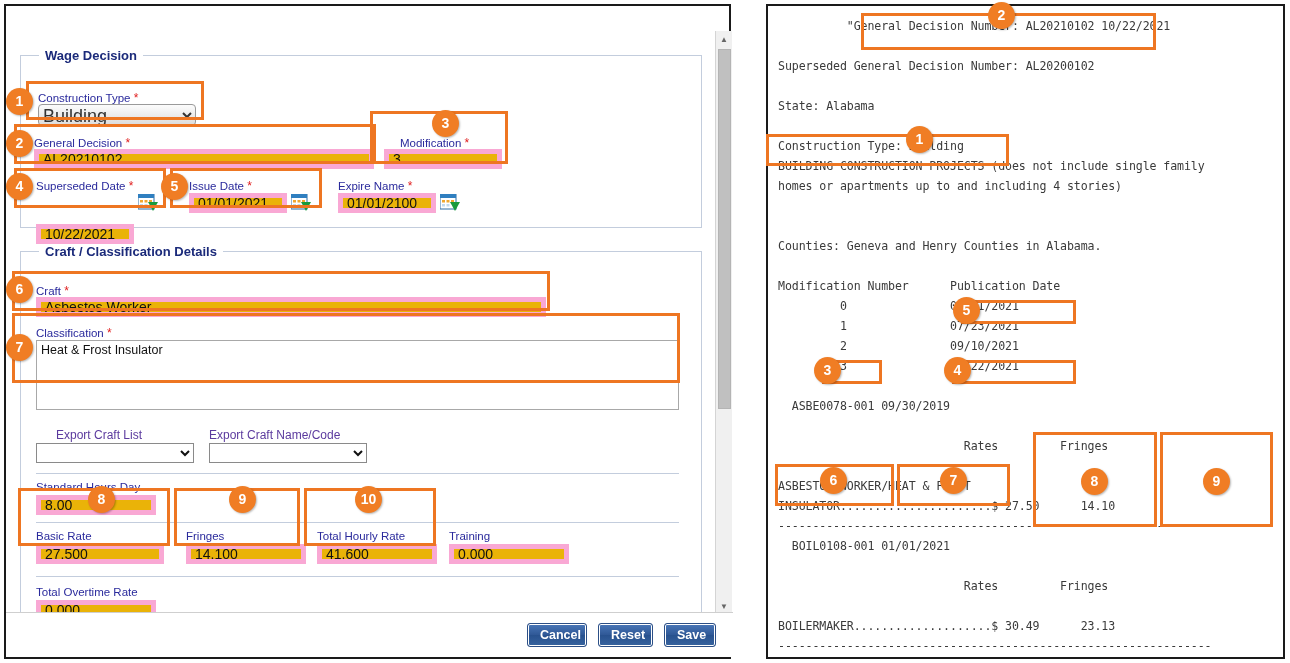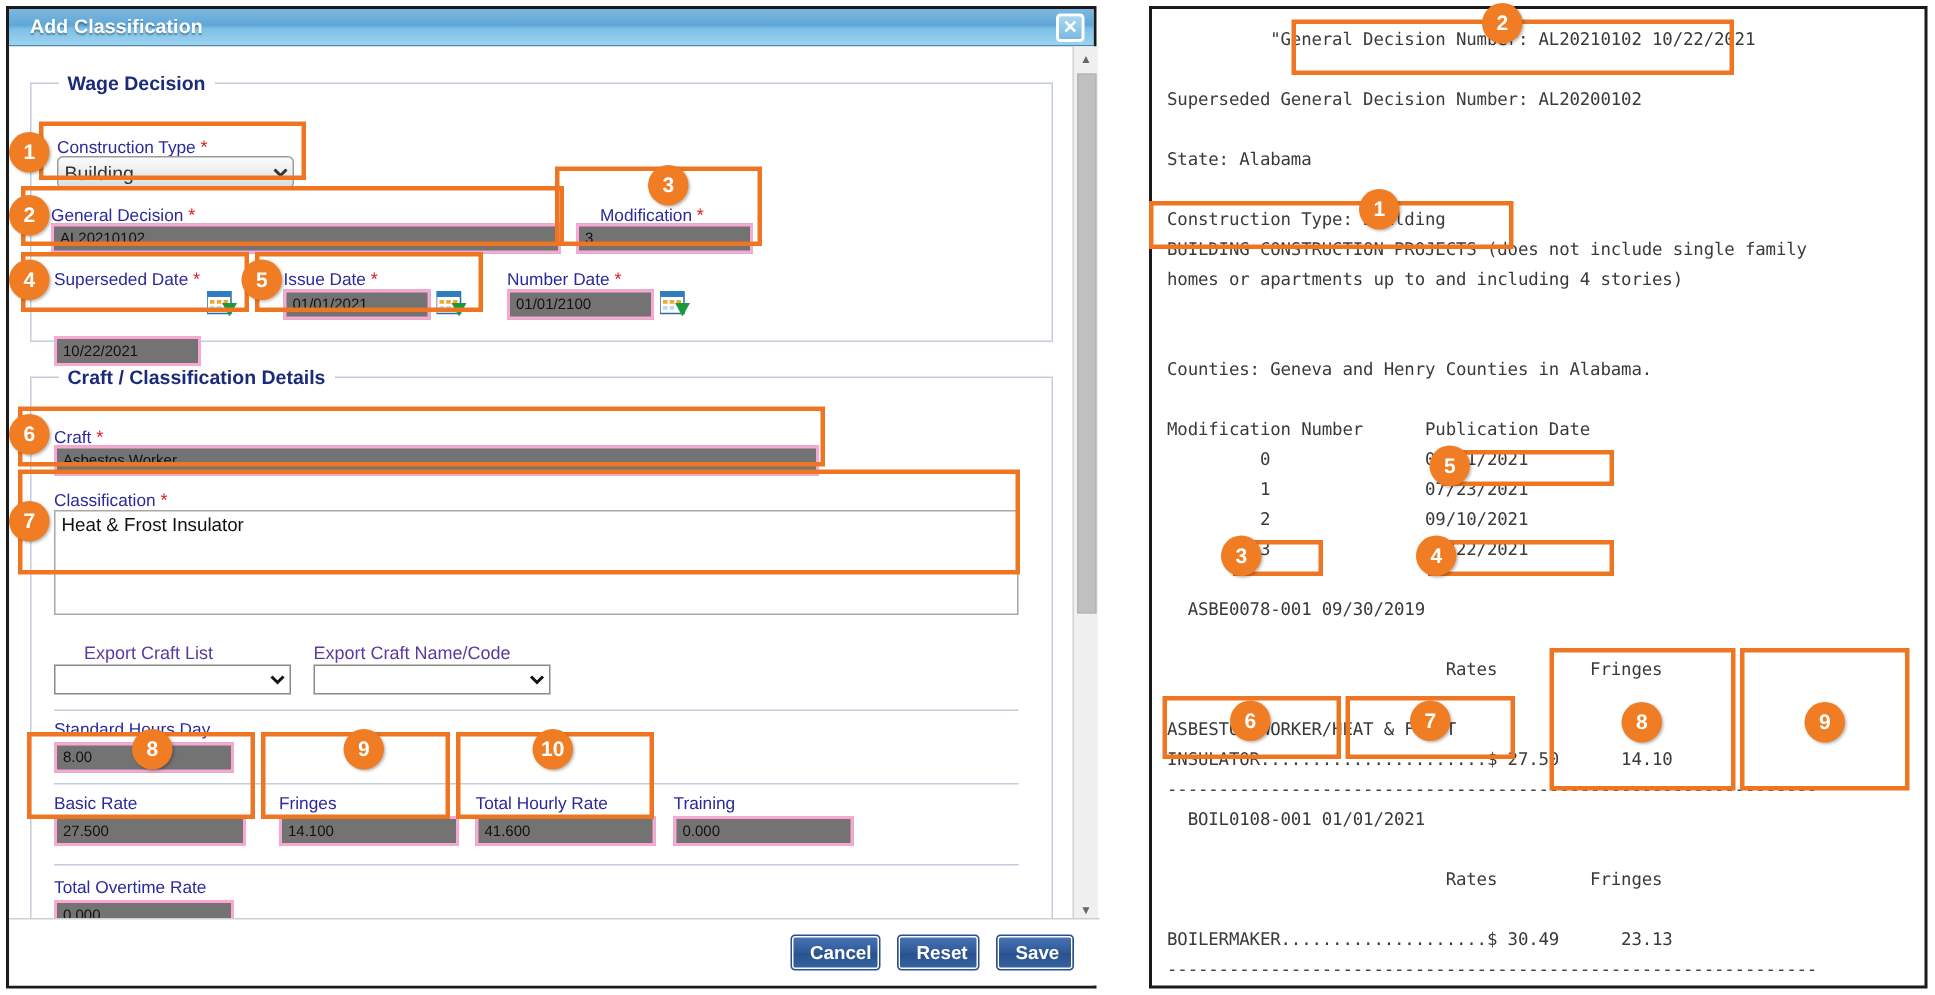--- a/index.html
+++ b/index.html
@@ -31,26 +31,26 @@
             border:1px solid #b4b4b4;box-sizing:border-box;cursor:pointer;}
 
   fieldset.grp{position:absolute;border:1px solid #c3cddd;border-top:1px solid #c3cddd;
                margin:0;padding:0;background:transparent;}
   fieldset.grp legend{margin-left:18px;padding:0 6px;font-size:13px;font-weight:bold;color:#1b2a7a;}
 
   .fld-label{position:absolute;font-size:11.5px;color:#2a2a9c;white-space:nowrap;}
   .fld-label .req{color:#e02020;font-size:12px;}
   .purple{color:#5b3a9e;font-size:12px;}
 
-  input.txt{position:absolute;box-sizing:border-box;border:2px solid #f9a8d4;background:#737373;
-            font-family:"Liberation Sans",sans-serif;font-size:10px;color:#111;padding:0 4px;height:20px;}
+  input.txt{position:absolute;box-sizing:border-box;border:5px solid #f9a8d4;background:#eab308;
+            font-family:"Liberation Sans",sans-serif;font-size:14px;color:#111;padding:0 4px;height:20px;}
   textarea.ta{position:absolute;box-sizing:border-box;border:1px solid #a8a8a8;background:#fff;
               font-family:"Liberation Sans",sans-serif;font-size:12.5px;color:#111;padding:2px 4px;resize:none;}
   select.sel{position:absolute;box-sizing:border-box;font-family:"Liberation Sans",sans-serif;
-             font-size:13px;height:20px;border:1px solid #8a8a8a;background:#fff;color:#111;}
+             font-size:18px;height:20px;border:1px solid #8a8a8a;background:#fff;color:#111;}
   select.sel.disabled{background:linear-gradient(to bottom,#fcfcfc,#dcdcdc);border:1px solid #9a9a9a;
              border-radius:4px;color:#333;height:22px;}
 
   .cal-icon{position:absolute;width:20px;height:17px;cursor:pointer;}
 
   .hr-line{position:absolute;height:1px;background:#c3cddd;}
 
   #btnbar{position:absolute;left:0;bottom:0;width:727px;height:45px;background:#fff;
           border-top:1px solid #cfcfcf;box-sizing:border-box;}
   .btn{position:absolute;top:10px;height:24px;border:1px solid #2c4f86;border-radius:3px;
@@ -68,26 +68,20 @@
   .obox{position:absolute;border:3px solid #ee7622;box-sizing:border-box;pointer-events:none;}
   .obadge{position:absolute;width:27px;height:27px;border-radius:50%;background:#f07d24;color:#fff;
           font-size:14px;font-weight:bold;text-align:center;line-height:27px;
           font-family:"Liberation Sans",sans-serif;box-shadow:1px 1px 2px rgba(0,0,0,.28);}
 </style>
 </head>
 <body>
 
 <div id="dialog">
 
-  <div id="titlebar">
-    <div id="title-text">Add Classification</div>
-    <div id="close-btn">
-        <span class="xg">✕</span>
-      </div>
-  </div>
 
   <div id="dlg-body">
 
     <div id="scrollbar">
       <div id="sb-up">▲</div>
       <div id="sb-thumb"></div>
       <div id="sb-down">▼</div>
     </div>
 
     <fieldset class="grp" style="left:14px;top:17px;width:680px;height:178px;">
@@ -139,21 +133,21 @@
           <rect x="2" y="6" width="3" height="2.5" fill="#f0a830"></rect>
           <rect x="6.5" y="6" width="3" height="2.5" fill="#f0a830"></rect>
           <rect x="11" y="6" width="3" height="2.5" fill="#f0a830"></rect>
           <rect x="2" y="10" width="3" height="2.5" fill="#bfd9ee"></rect>
           <rect x="6.5" y="10" width="3" height="2.5" fill="#bfd9ee"></rect>
           <path d="M10 8 L20 8 L15 17 Z" fill="#1a9a3c"></path>
         </svg>
     </span>
 
     <div class="fld-label" style="left:332px;top:148px;">
-      <span>Number Date</span> <span class="req">*</span>
+      <span>Expire Name</span> <span class="req">*</span>
     </div>
     <input class="txt" style="left: 332px; top: 162px; width: 98px;" value="01/01/2100">
     <span class="cal-icon" style="left:434px;top:163px;">
       <svg width="20" height="17" viewBox="0 0 20 17">
           <rect x="0" y="0" width="16" height="15" fill="#fff" stroke="#2b6ca3"></rect>
           <rect x="0" y="0" width="16" height="4" fill="#2f7fc0"></rect>
           <rect x="2" y="6" width="3" height="2.5" fill="#f0a830"></rect>
           <rect x="6.5" y="6" width="3" height="2.5" fill="#f0a830"></rect>
           <rect x="11" y="6" width="3" height="2.5" fill="#f0a830"></rect>
           <rect x="2" y="10" width="3" height="2.5" fill="#bfd9ee"></rect>

